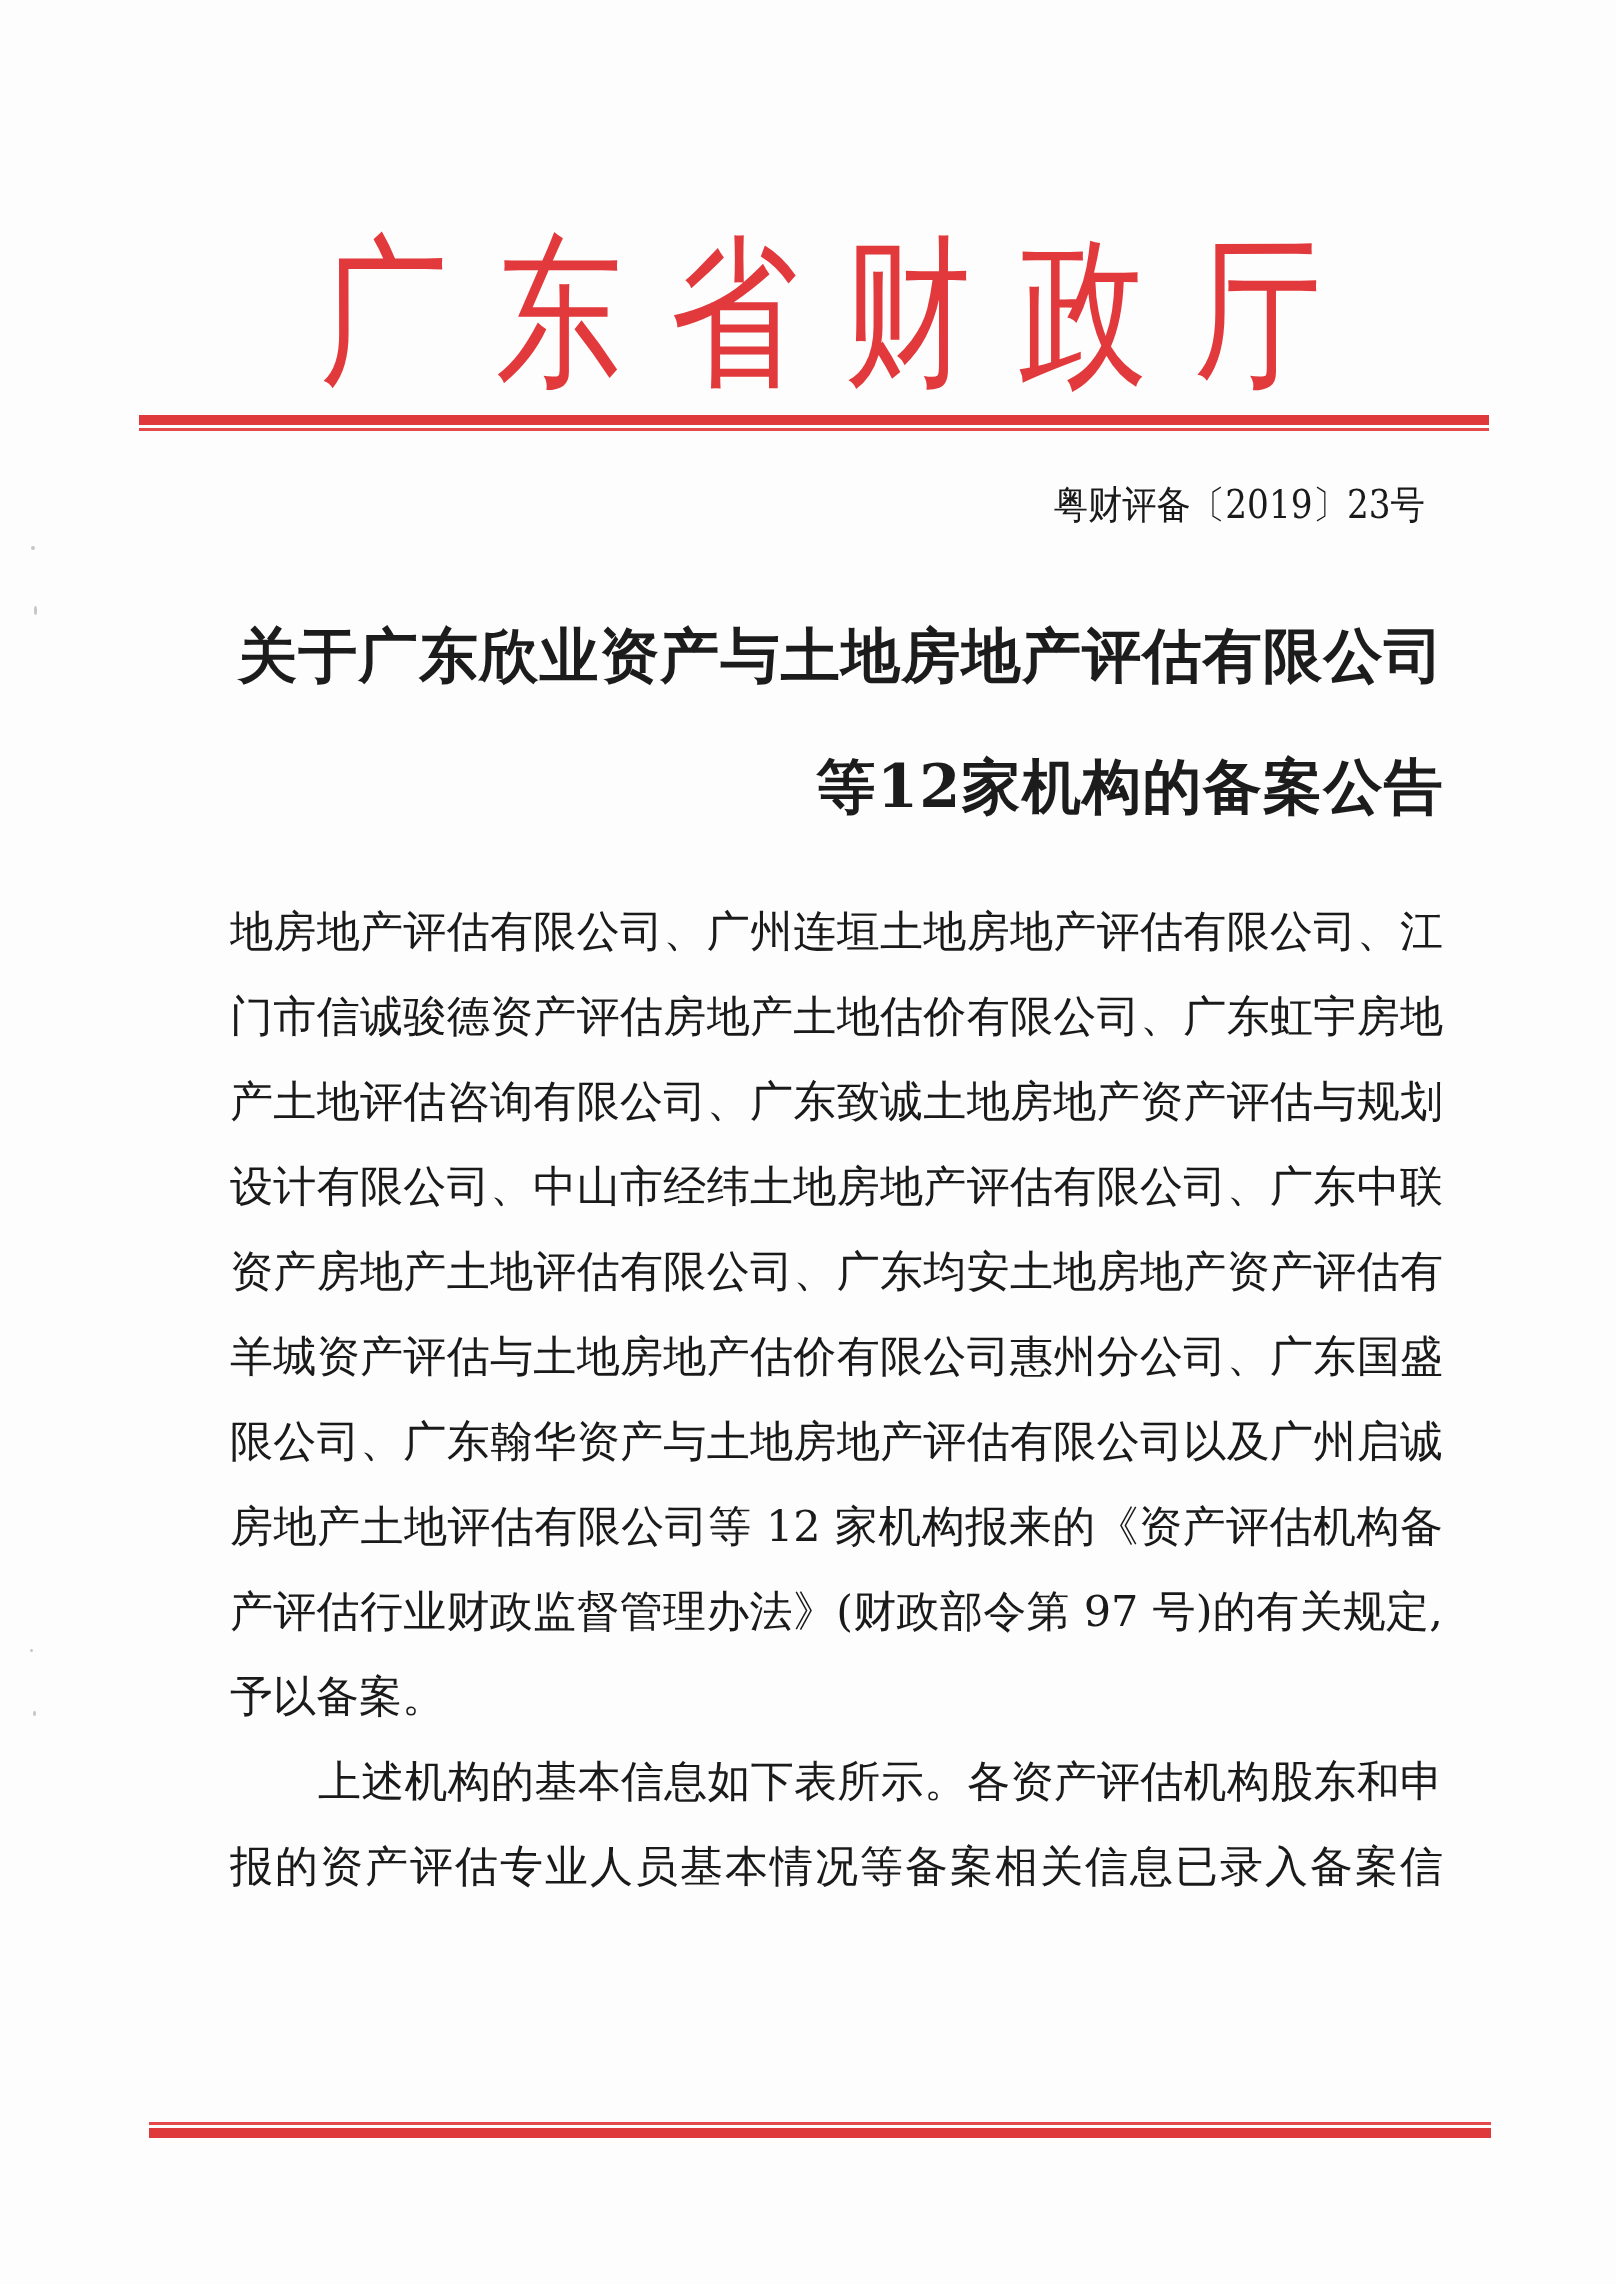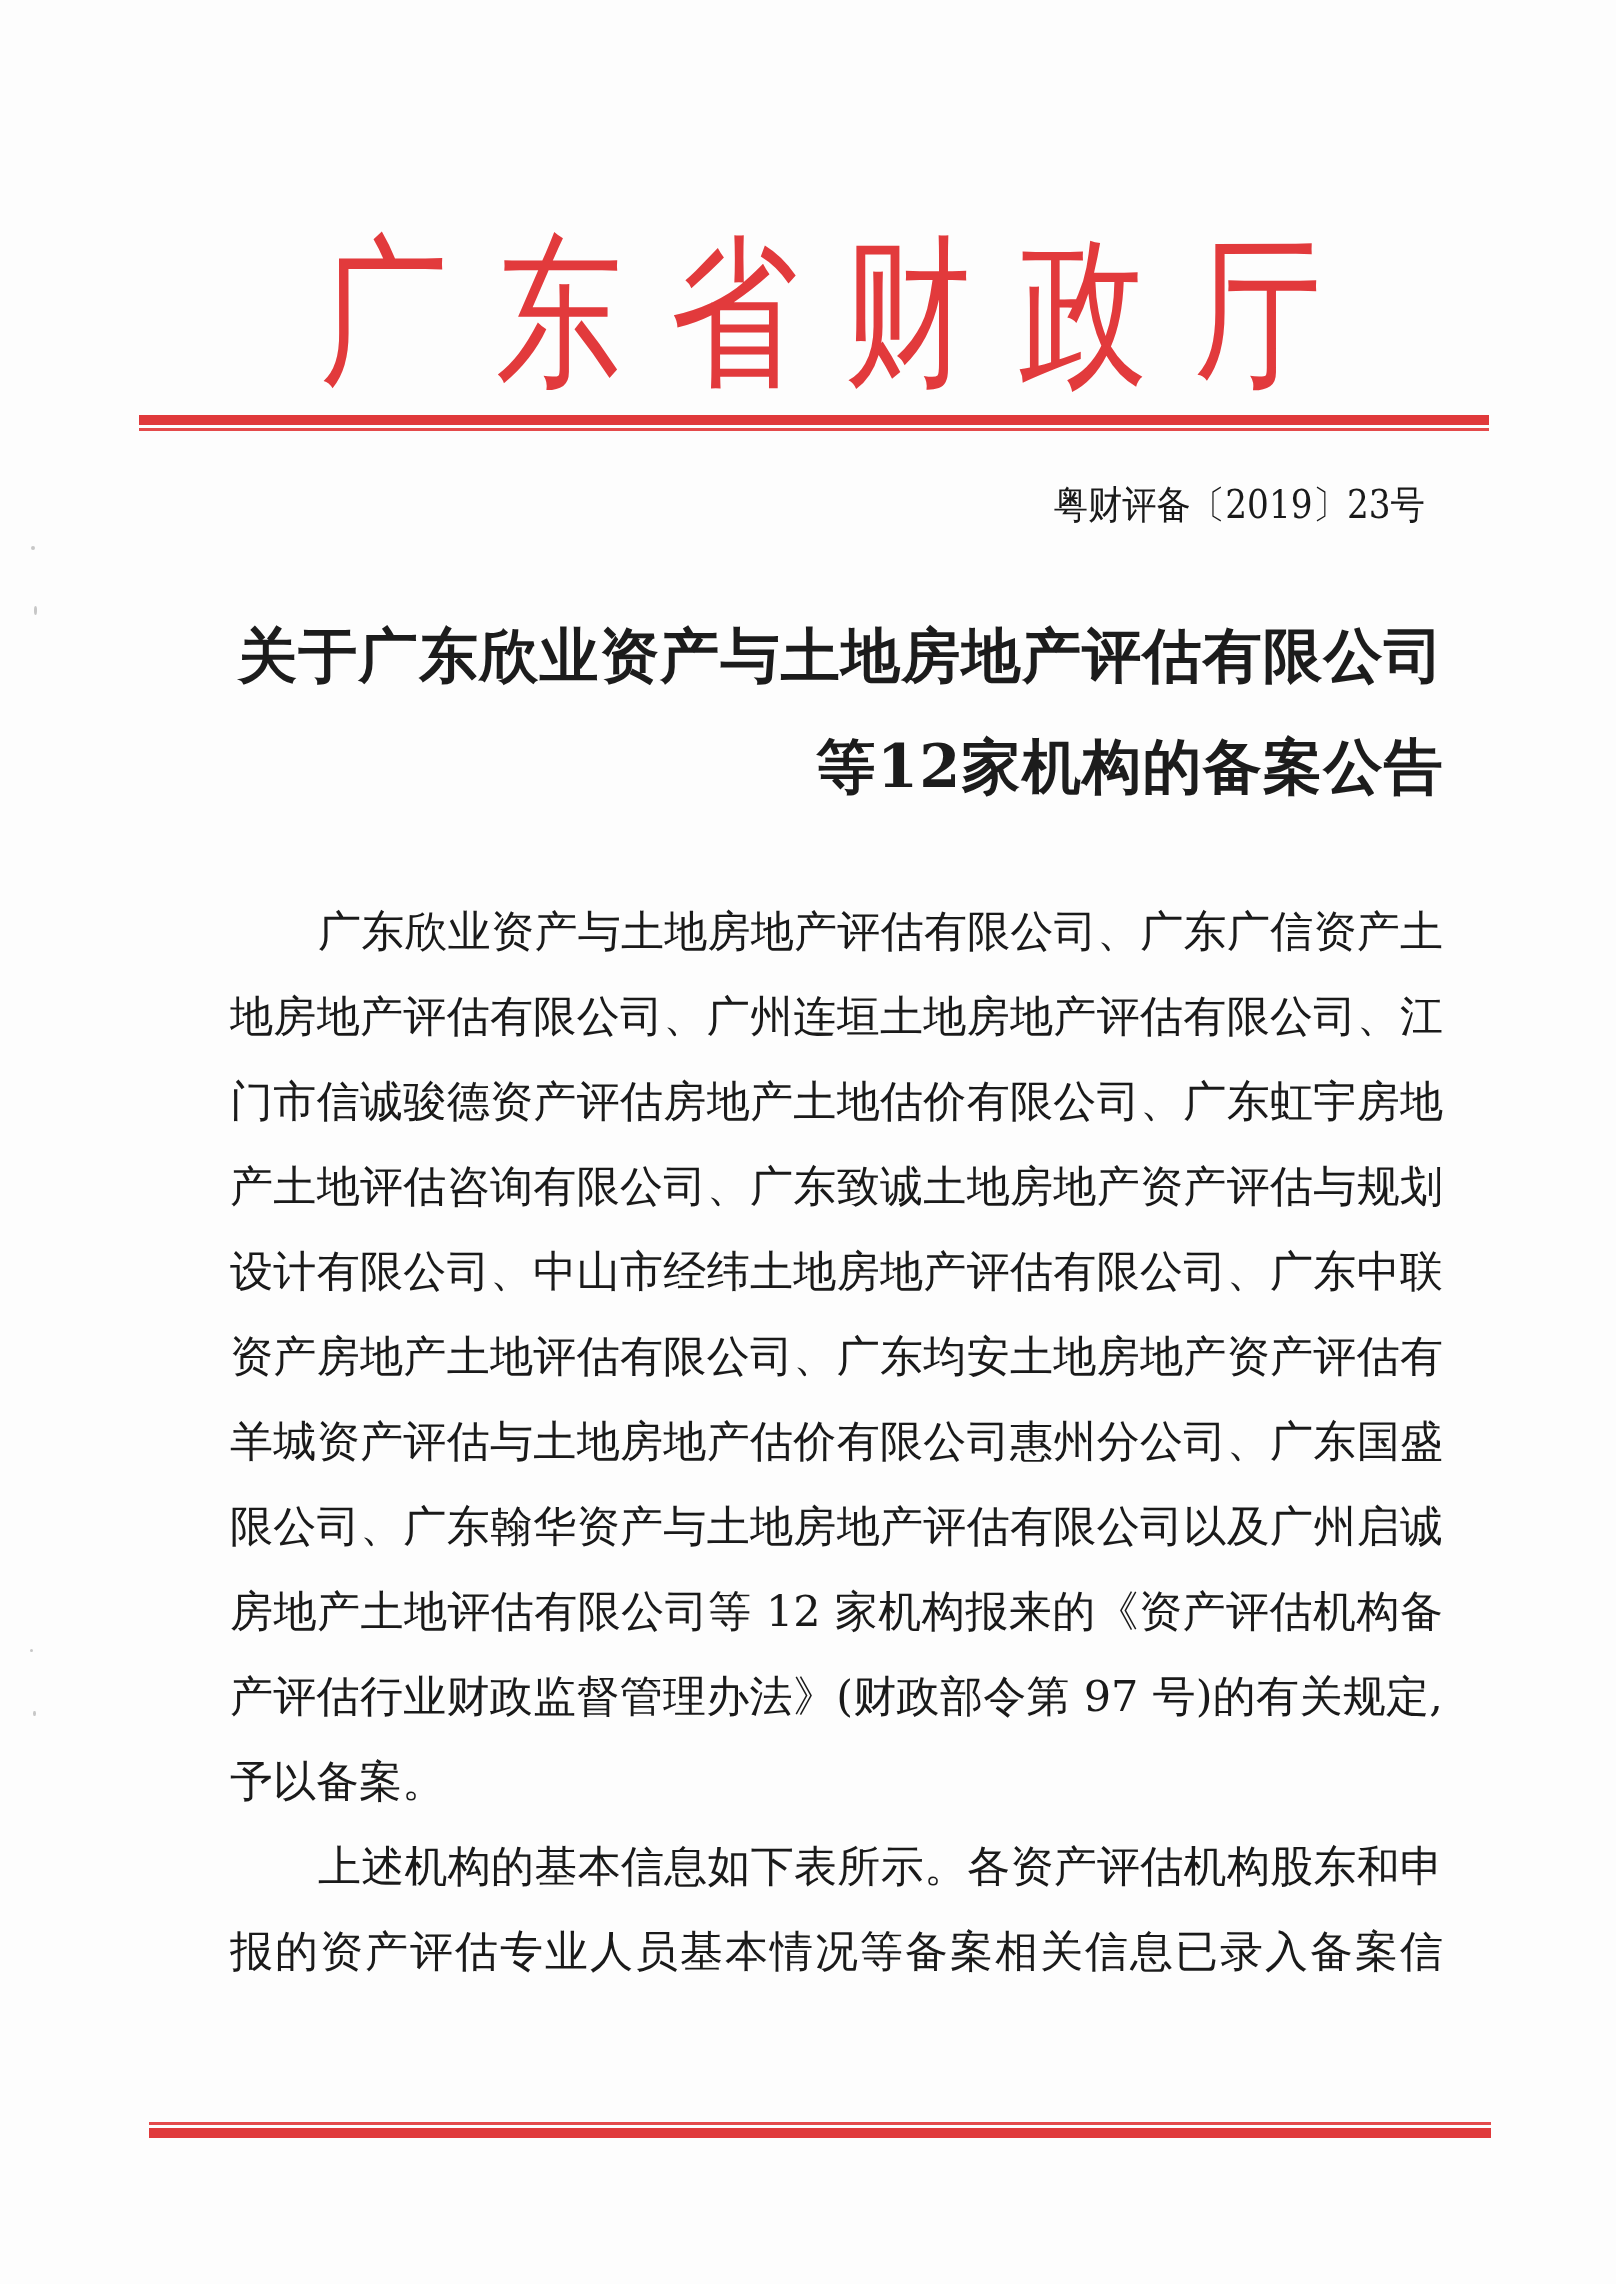--- a/index.html
+++ b/index.html
@@ -19,21 +19,21 @@
   .rule-bot-thick { position: absolute; left: 149px; top: 2128px; width: 1342px; height: 9.8px; background: #e0393b; }
 
   .docnum { position: absolute; right: 191px; top: 479px; height: 51px; line-height: 51px;
     font-family: "DejaVu Serif", "Liberation Serif", serif; font-size: 39px; color: #1a1a1a; white-space: nowrap;
     transform: scaleX(0.88); transform-origin: right center; }
 
   .heading { position: absolute; left: 235px; width: 1209px; text-align: right;
     font-family: "DejaVu Serif", "Liberation Serif", serif; font-weight: bold; color: #1c1c1c;
     font-size: 59px; height: 72px; line-height: 72px; white-space: nowrap; letter-spacing: 1.3px; }
   .heading.l1 { top: 620px; }
-  .heading.l2 { top: 731px; }
+  .heading.l2 { top: 751px; }
 
   .body-text { position: absolute; left: 230px; width: 1213px; top: 889px;
     font-family: "DejaVu Serif", "Liberation Serif", serif; font-size: 43px; color: #1a1a1a; }
   .line { display: block; height: 85px; line-height: 85px; white-space: nowrap; overflow: visible;
     text-align: justify; text-align-last: justify; }
   .line.indent { padding-left: 88px; }
   .line.last { text-align: right; text-align-last: left; }
 
   .speck { position: absolute; background: #9a9a9a; border-radius: 50%; opacity: 0.55; }
 </style>
@@ -54,21 +54,20 @@
   <div class="rule-top-thick"></div>
   <div class="rule-top-thin"></div>
 
   <div class="docnum">粤财评备〔2019〕23号</div>
 
   <div class="heading l1">关于广东欣业资产与土地房地产评估有限公司</div>
   <div class="heading l2">等12家机构的备案公告</div>
 
   <div class="body-text">
     <div>
-      <span class="line indent">广东欣业资产与土地房地产评估有限公司、广东广信资产土</span>
       <span class="line">地房地产评估有限公司、广州连垣土地房地产评估有限公司、江</span>
       <span class="line">门市信诚骏德资产评估房地产土地估价有限公司、广东虹宇房地</span>
       <span class="line">产土地评估咨询有限公司、广东致诚土地房地产资产评估与规划</span>
       <span class="line">设计有限公司、中山市经纬土地房地产评估有限公司、广东中联</span>
       <span class="line">资产房地产土地评估有限公司、广东均安土地房地产资产评估有</span>
       <span class="line">羊城资产评估与土地房地产估价有限公司惠州分公司、广东国盛</span>
       <span class="line">限公司、广东翰华资产与土地房地产评估有限公司以及广州启诚</span>
       <span class="line">房地产土地评估有限公司等 12 家机构报来的《资产评估机构备</span>
       <span class="line">产评估行业财政监督管理办法》(财政部令第 97 号)的有关规定,</span>
       <span class="line last">予以备案。</span>

